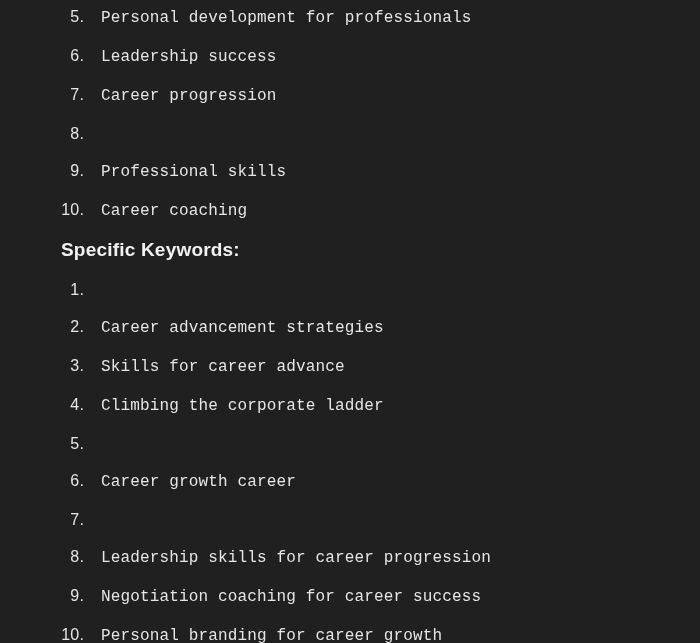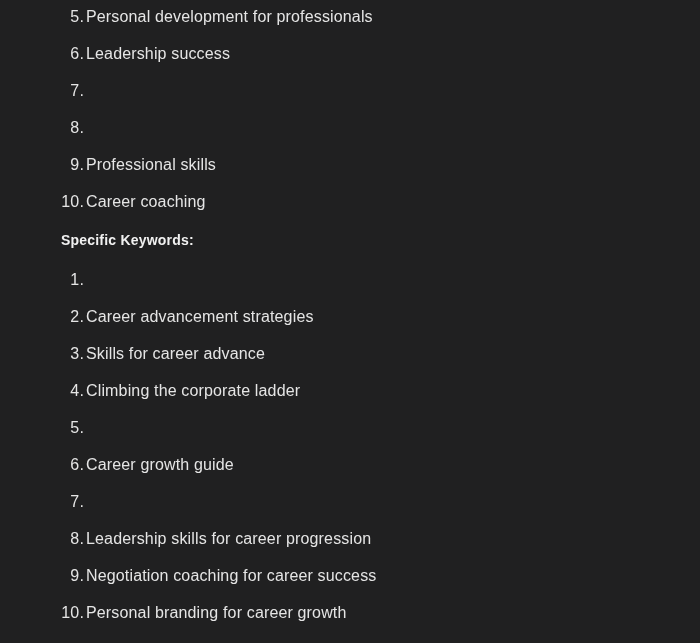--- a/index.html
+++ b/index.html
@@ -30,25 +30,26 @@
     line-height: 21px;
     margin-bottom: 16px;
     letter-spacing: 0.15px;
   }
   .kw-num {
     flex: 0 0 84px;
     width: 84px;
     text-align: right;
   }
   .kw-text {
-    margin-left: 2px;
+    margin-left: 17px;
     white-space: nowrap;
+    font-family: Liberation Mono, monospace;
   }
   .section-heading {
-    font-size: 14px;
+    font-size: 19px;
     font-weight: 700;
     line-height: 24px;
     letter-spacing: 0.2px;
     color: #f1f1f1;
     margin: 10px 0 17px 61px;
   }
 </style>
 </head>
 <body>
 
@@ -59,20 +60,21 @@
   <li class="kw-item">
       <span class="kw-num">5.</span>
       <span class="kw-text">Personal development for professionals</span>
     </li>
       <li class="kw-item">
       <span class="kw-num">6.</span>
       <span class="kw-text">Leadership success</span>
     </li>
       <li class="kw-item">
       <span class="kw-num">7.</span>
+      <span class="kw-text">Career progression</span>
     </li>
       <li class="kw-item">
       <span class="kw-num">8.</span>
     </li>
       <li class="kw-item">
       <span class="kw-num">9.</span>
       <span class="kw-text">Professional skills</span>
     </li>
       <li class="kw-item">
       <span class="kw-num">10.</span>
@@ -97,21 +99,21 @@
     </li>
       <li class="kw-item">
       <span class="kw-num">4.</span>
       <span class="kw-text">Climbing the corporate ladder</span>
     </li>
       <li class="kw-item">
       <span class="kw-num">5.</span>
     </li>
       <li class="kw-item">
       <span class="kw-num">6.</span>
-      <span class="kw-text">Career growth guide</span>
+      <span class="kw-text">Career growth career</span>
     </li>
       <li class="kw-item">
       <span class="kw-num">7.</span>
     </li>
       <li class="kw-item">
       <span class="kw-num">8.</span>
       <span class="kw-text">Leadership skills for career progression</span>
     </li>
       <li class="kw-item">
       <span class="kw-num">9.</span>

